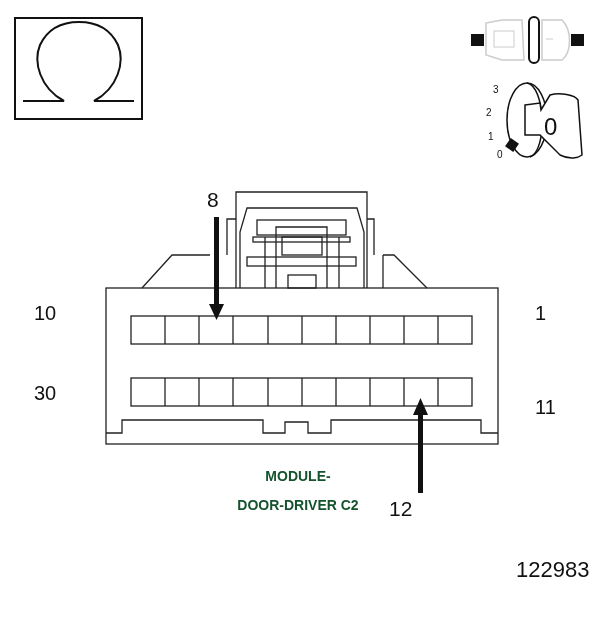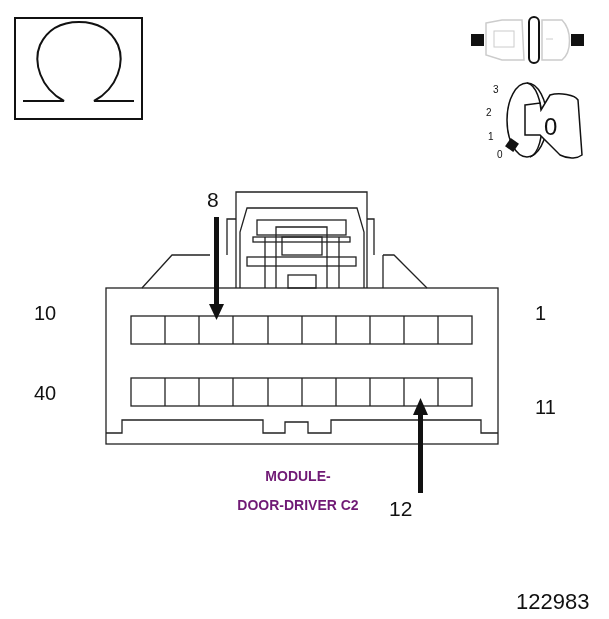--- a/index.html
+++ b/index.html
@@ -1,21 +1,21 @@
 <!DOCTYPE html>
 <html><head>
   <meta charset="utf-8">
   <style>
     html, body { margin: 0; padding: 0; background: #ffffff; }
     body { width: 609px; height: 619px; position: relative; overflow: hidden; font-family: "Liberation Sans", sans-serif; color: #000; }
     .abs { position: absolute; }
     svg { position: absolute; left: 0; top: 0; }
     .pin-label { font-size: 20px; color: #111; }
     .callout { font-size: 21px; color: #111; }
-    .caption { font-size: 14px; font-weight: bold; color: #701a75; text-align: center; width: 200px; }
+    .caption { font-size: 14px; font-weight: bold; color: #14532d; text-align: center; width: 200px; }
     .figid { font-size: 22px; color: #111; }
   </style>
 </head>
 <body>
 
 <svg width="609" height="619" viewBox="0 0 609 619">
 
   <g>
     <rect x="15" y="18" width="127" height="101" fill="none" stroke="#111" stroke-width="2"></rect>
     <path d="M23 101 L64 101 C40 88 33 62 40 45 C50 24 70 22 79 22 C88 22 108 24 118 45 C125 62 118 88 94 101 L134 101" fill="none" stroke="#111" stroke-width="2"></path>
@@ -94,25 +94,25 @@
     <rect x="418" y="413" width="5" height="80" fill="#111"></rect>
     <polygon points="413,415 428,415 420.5,398" fill="#111"></polygon>
   </g>
 </svg>
 
 <div class="abs callout" style="left:207px; top:188px;">8</div>
 <div class="abs callout" style="left:389px; top:497px;">12</div>
 
 <div class="abs pin-label" style="left:34px; top:302px;">10</div>
 <div class="abs pin-label" style="left:535px; top:302px;">1</div>
-<div class="abs pin-label" style="left:34px; top:382px;">40</div>
+<div class="abs pin-label" style="left:34px; top:382px;">30</div>
 <div class="abs pin-label" style="left:535px; top:382px;margin-top:14px;">11</div>
 
 <div class="abs pin-label" style="left:493px; top:84px; font-size:10px;">3</div>
 <div class="abs pin-label" style="left:486px; top:107px; font-size:10px;">2</div>
 <div class="abs pin-label" style="left:488px; top:131px; font-size:10px;">1</div>
 <div class="abs pin-label" style="left:497px; top:149px; font-size:10px;">0</div>
 <div class="abs" style="left:544px; top:113px; font-size:24px; color:#111;">0</div>
 
 <div class="abs caption" style="left:198px; top:468px;">MODULE-</div>
 <div class="abs caption" style="left:198px; top:497px;">DOOR-DRIVER C2</div>
 
-<div class="abs figid" style="left:516px; top:589px;">122983</div>
+<div class="abs figid" style="left:516px; top:557px;">122983</div>
 
 </body></html>

